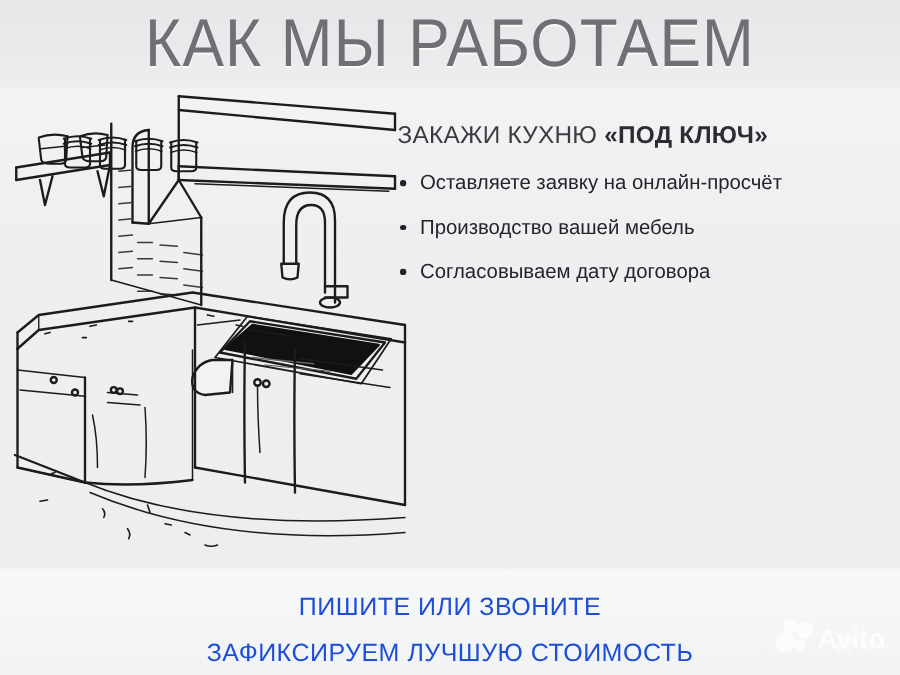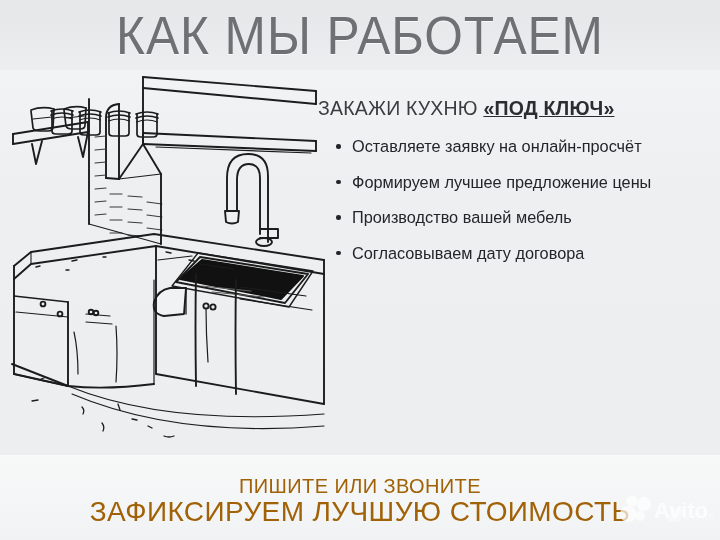--- a/index.html
+++ b/index.html
@@ -78,26 +78,25 @@
     font-size: 19.5px;
     line-height: 24px;
     color: #3b3c3f;
     letter-spacing: .2px;
     white-space: nowrap;
     margin: 0 0 16px 0;
   }
   .subtitle .bold {
     font-weight: bold;
     color: #2c2d30;
-    text-decoration: underline;
   }
 
   ul.bullets {
     list-style: none;
-    margin: 16px;
+    margin: 0;
     padding: 0;
   }
   ul.bullets li {
     position: relative;
     padding-left: 18px;
     margin: 0 0 15.5px 0;
     font-size: 16.3px;
     line-height: 20px;
     color: #242528;
     white-space: nowrap;
@@ -114,28 +113,28 @@
   }
   .hl-red { color: #c05a57; }
 
   
   .footer {
     position: absolute;
     left: 0;
     top: 474px;
     width: 720px;
     text-align: center;
-    color: #a16207;
+    color: #1d4ed8;
     font-size: 20px;
     line-height: 25px;
     letter-spacing: .4px;
     font-weight: 400;
   }
   .footer .l1 { display: block; }
-  .footer .l2 { display: block; font-size: 28px; }
+  .footer .l2 { display: block; font-size: 20px; margin-top: 12px; }
 
   
   .watermark {
     position: absolute;
     left: 618px;
     top: 492px;
     width: 96px;
     height: 34px;
     opacity: .95;
     pointer-events: none;
@@ -353,21 +352,20 @@
       </g>
     </svg>
   </div>
 
   <div class="right-col">
 
     <div class="subtitle"><span>ЗАКАЖИ КУХНЮ</span><span> </span><span class="bold">«ПОД КЛЮЧ»</span></div>
 
     <ul class="bullets">
       <li><span>Оставляете заявку на онлайн-просчёт</span><span class="hl-red"></span><span></span></li>
-      <li><span>Формируем лучшее предложение цены</span><span class="hl-red"></span><span></span></li>
       <li><span>Производство вашей мебель</span><span class="hl-red"></span><span></span></li>
       <li><span>Согласовываем дату договора</span><span class="hl-red"></span><span></span></li>
     </ul>
   </div>
 
   <div class="footer">
     <span class="l1">ПИШИТЕ ИЛИ ЗВОНИТЕ</span>
     <span class="l2">ЗАФИКСИРУЕМ ЛУЧШУЮ СТОИМОСТЬ</span>
   </div>
 

